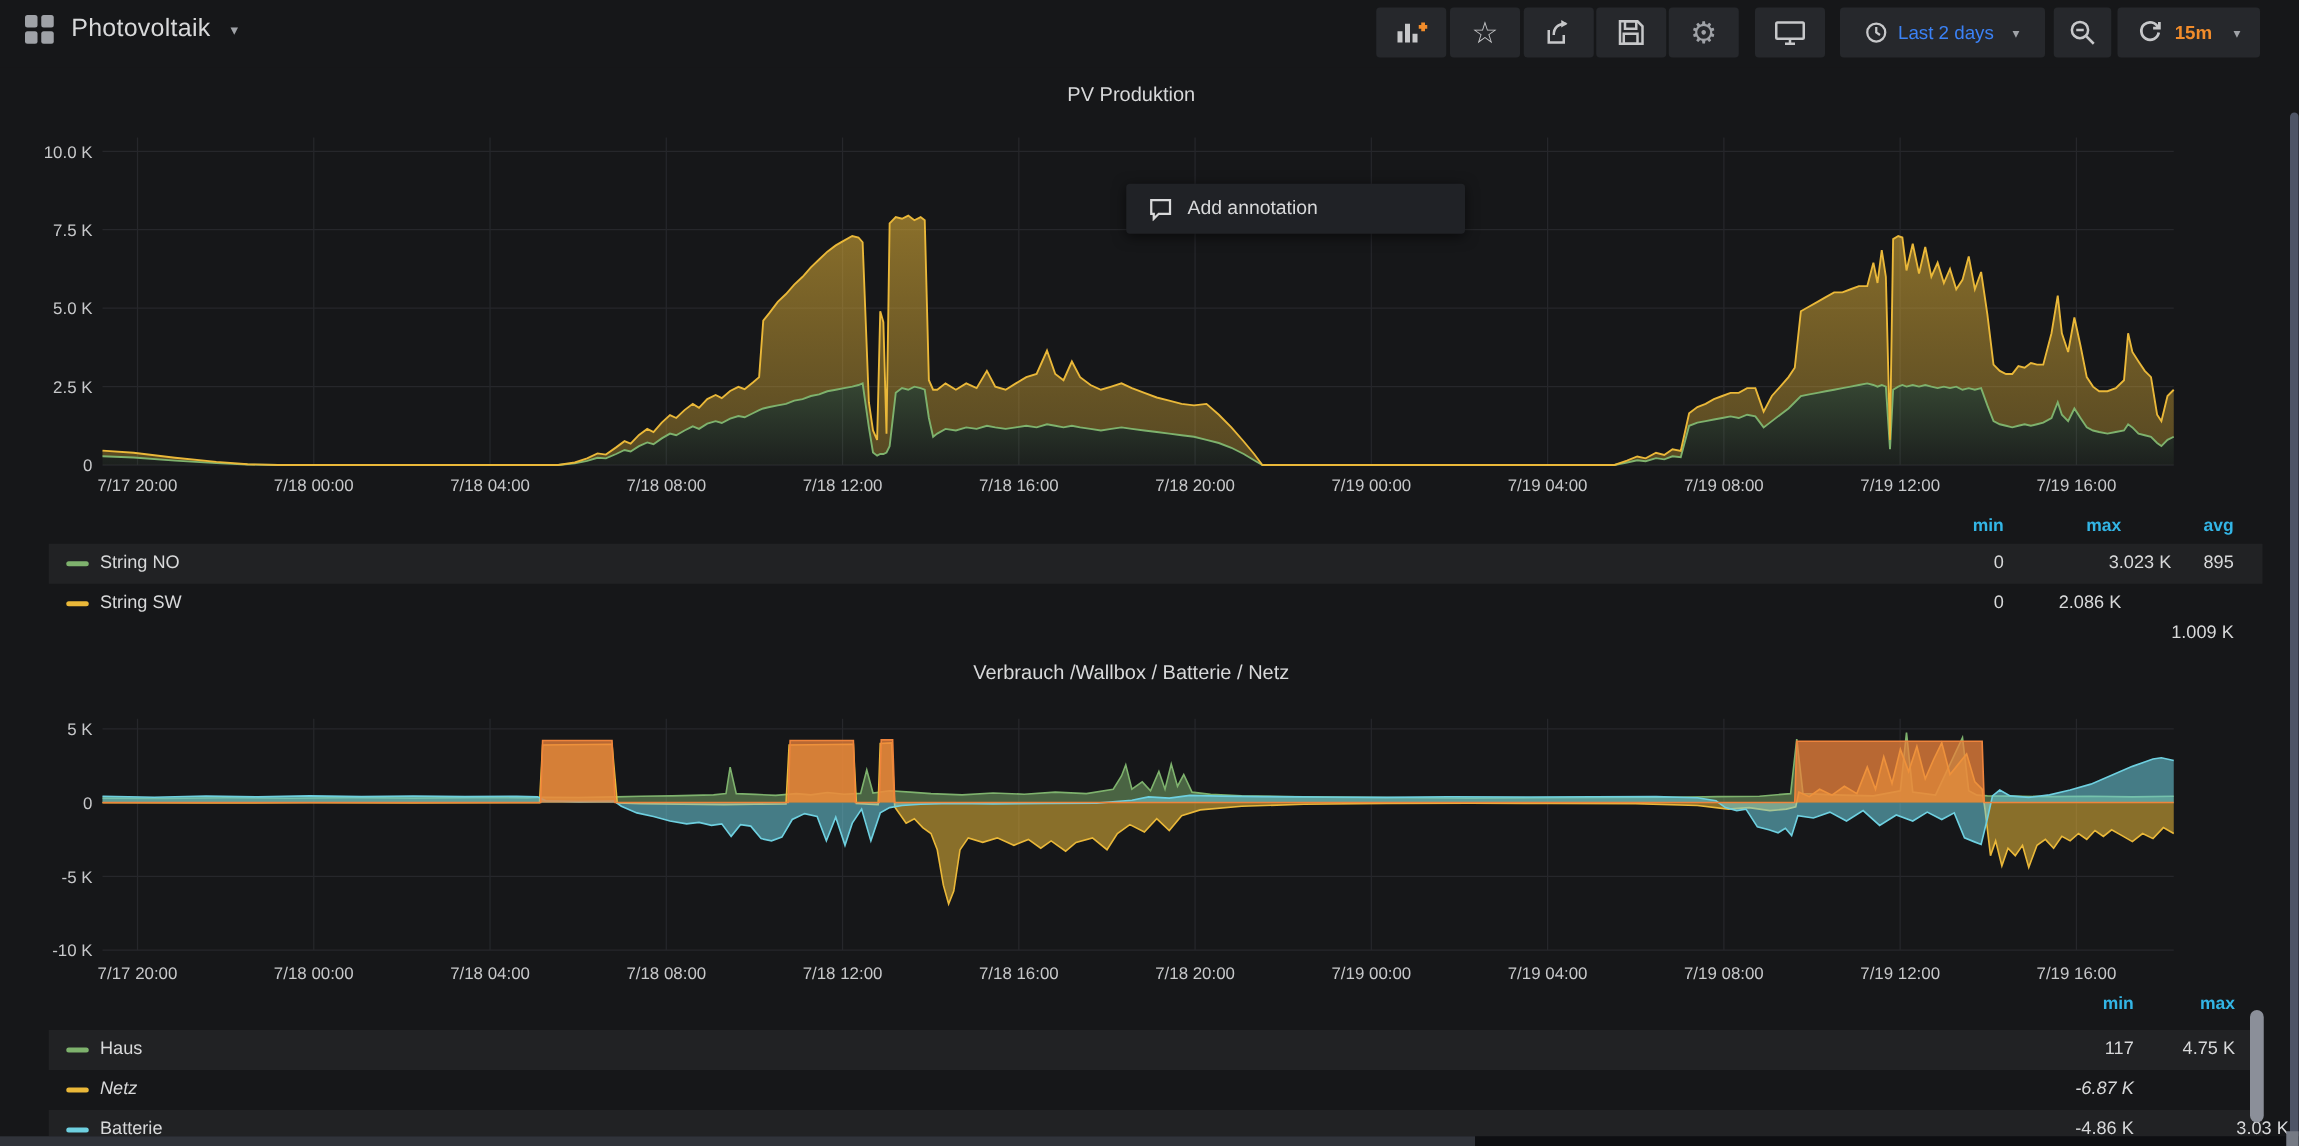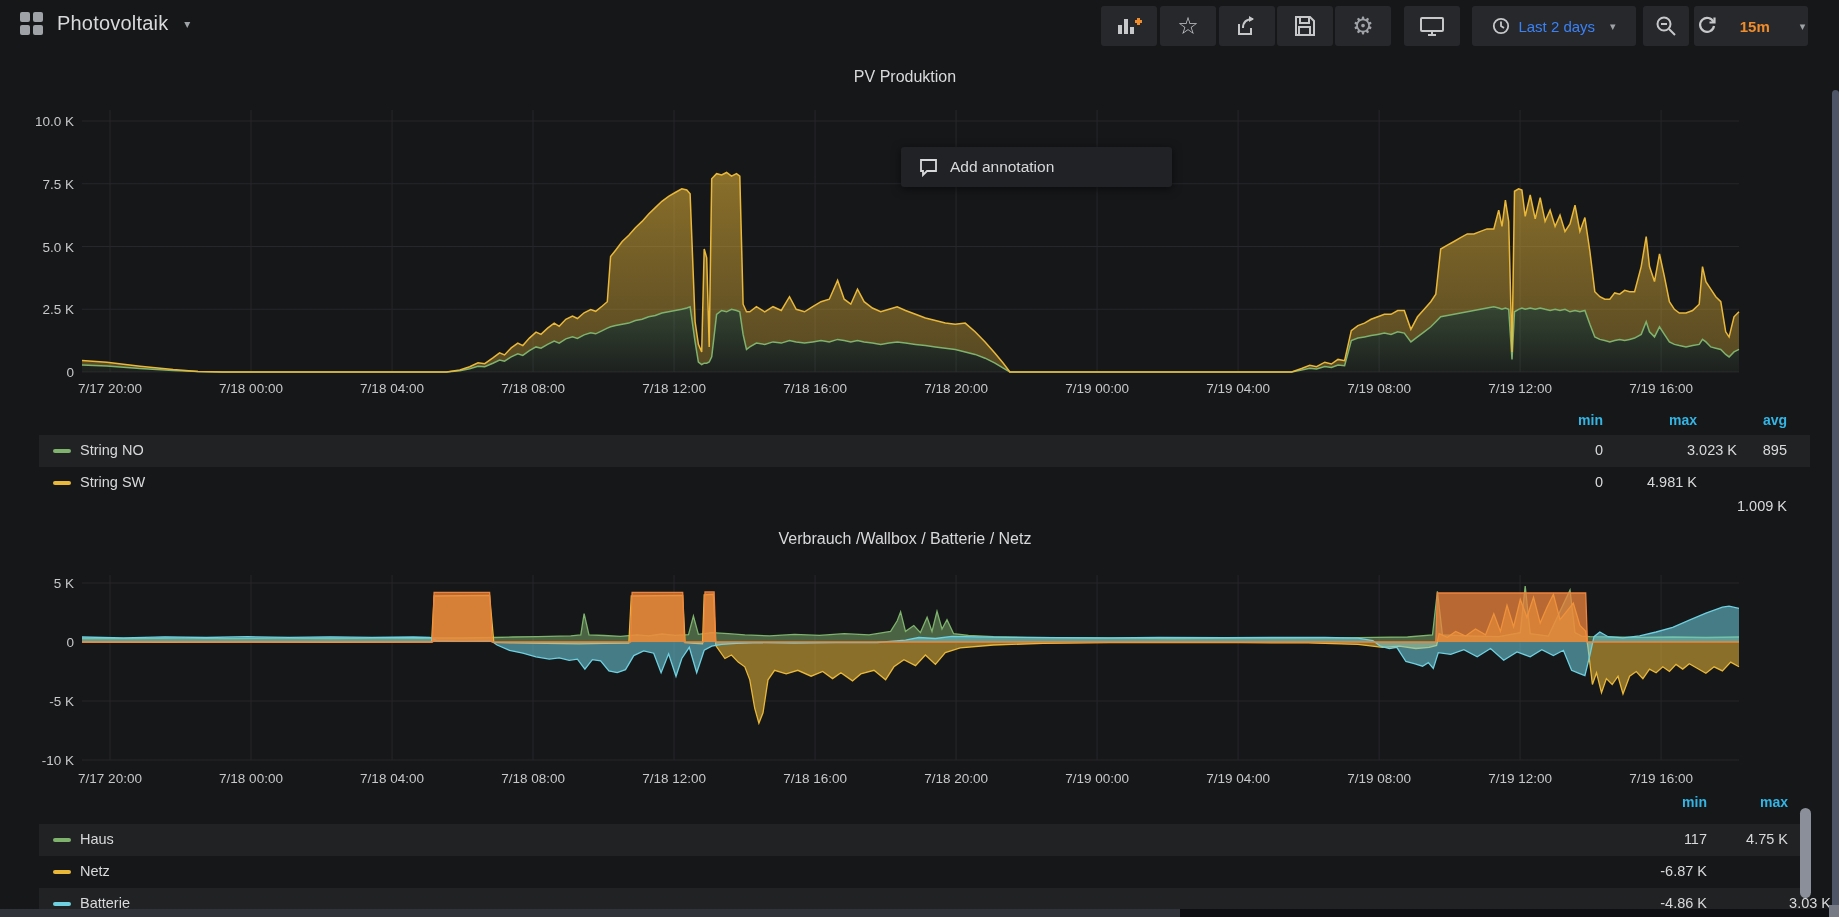--- a/index.html
+++ b/index.html
@@ -114,21 +114,21 @@
       <span class="nav-text">Last 2 days</span>
       <span class="caret">▾</span>
     </div>
     <div class="navbtn" style="left:1643px;width:46px;">
       <svg width="22" height="22" viewBox="0 0 22 22" fill="none" stroke="#c7c8ca" stroke-width="2">
         <circle cx="9" cy="9" r="6.5"></circle>
         <path d="M14 14 L20 20"></path>
         <path d="M6 9 h6"></path>
       </svg>
     </div>
-    <div class="navbtn" style="left:1694px;width:114px;gap:23px;">
+    <div class="navbtn" style="left:1694px;width:114px;gap:10px;">
       <svg width="20" height="20" viewBox="0 0 20 20" fill="none" stroke="#c7c8ca" stroke-width="2.2">
         <path d="M16.5 6 A7 7 0 1 0 17 10"></path>
         <path d="M17.5 1.5 v5 h-5" fill="none"></path>
       </svg>
       <span class="nav-text orange">15m</span>
       <span class="caret">▾</span>
     </div>
   </div>
 
   <div class="panel-title" style="top:68px;text-align:center;">PV Produktion</div>
@@ -190,21 +190,21 @@
         <div class="legend-dash" style="background: rgb(126, 178, 109);"></div>
         <div class="legend-label">String NO</div>
         <div class="stat-cell" style="left: 1474px;">0</div>
         <div class="stat-cell" style="left: 1608px; text-align: right;">3.023 K</div>
         <div class="stat-cell" style="left: 1658px;">895</div>
       </div>
       <div class="legend-row" style="top: 467px;">
         <div class="legend-dash" style="background: rgb(234, 184, 57);"></div>
         <div class="legend-label">String SW</div>
         <div class="stat-cell" style="left: 1474px;">0</div>
-        <div class="stat-cell" style="left: 1568px;">4.981 K</div>
+        <div class="stat-cell" style="left: 1568px;">2.086 K</div>
         <div class="stat-cell" style="left: 1658px; margin-top: 24px;">1.009 K</div>
       </div>
     </div>
 
   <div class="panel-title" style="top:530px;">Verbrauch /Wallbox / Batterie / Netz</div>
   <svg id="chart2" class="abs" style="left:0;top:565px;" width="1810" height="225" viewBox="0 565 1810 225">
       <line x1="82" y1="583" x2="1739" y2="583" stroke="#26272b" stroke-width="1"></line>
       <text x="74" y="588" text-anchor="end">5 K</text>
       <line x1="82" y1="642" x2="1739" y2="642" stroke="#26272b" stroke-width="1"></line>
       <text x="74" y="647" text-anchor="end">0</text>
@@ -247,21 +247,21 @@
     </svg>
   <div id="legend2">
       <div class="stat-head" style="left: 1617px; top: 794px;">min</div>
       <div class="stat-head" style="left: 1698px; top: 794px;">max</div>
       <div class="legend-row striped" style="top: 824px;">
         <div class="legend-dash" style="background: rgb(126, 178, 109);"></div>
         <div class="legend-label">Haus</div>
         <div class="stat-cell" style="left: 1578px;">117</div>
         <div class="stat-cell" style="left: 1659px;">4.75 K</div>
       </div>
-      <div class="legend-row" style="top: 856px;">
+      <div class="legend-row" style="top: 856px; font-style: italic;">
         <div class="legend-dash" style="background: rgb(234, 184, 57);"></div>
         <div class="legend-label">Netz</div>
         <div class="stat-cell" style="left: 1578px;">-6.87 K</div>
         <div class="stat-cell" style="left: 1659px; margin-top: 45px;">4.04 K</div>
       </div>
       <div class="legend-row striped" style="top: 888px;">
         <div class="legend-dash" style="background: rgb(110, 208, 224);"></div>
         <div class="legend-label">Batterie</div>
         <div class="stat-cell" style="left: 1578px;">-4.86 K</div>
         <div class="stat-cell" style="left: 1702px;">3.03 K</div>

